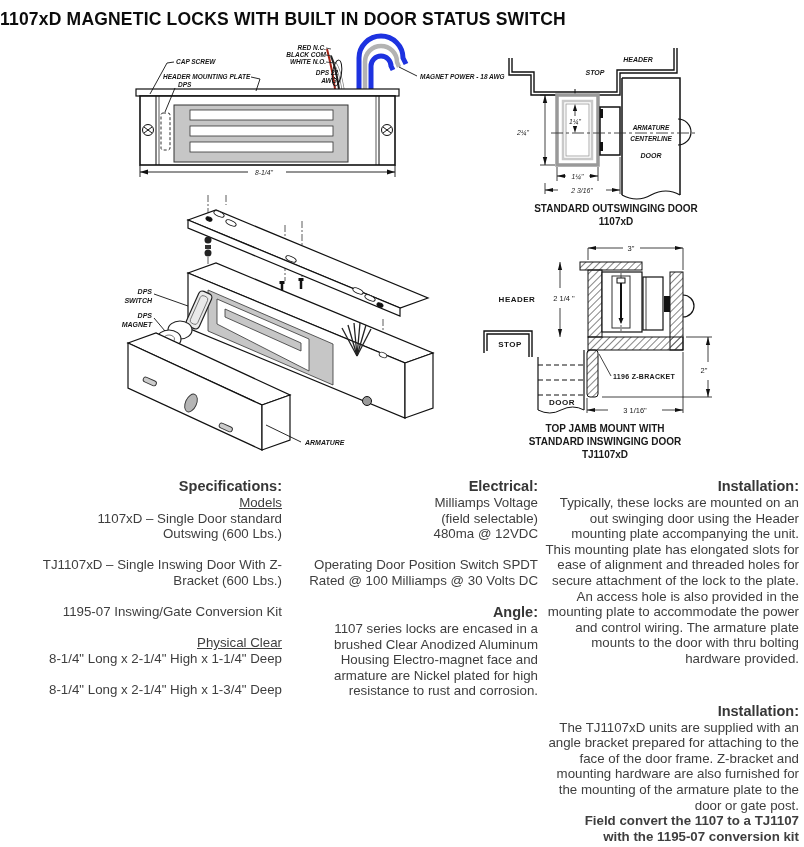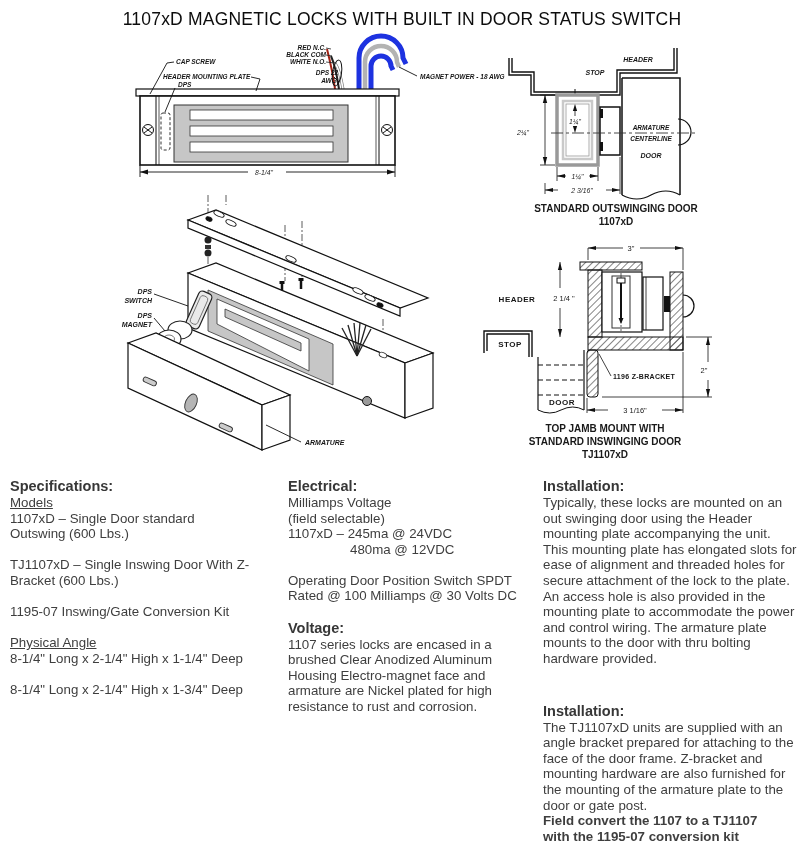--- a/index.html
+++ b/index.html
@@ -1,29 +1,29 @@
 <!DOCTYPE html>
 <html><head>
 <meta charset="utf-8">
 <style>
   html,body{margin:0;padding:0;background:#fff;}
   #page{position:relative;width:804px;height:847px;background:#ffffff;overflow:hidden;
         font-family:"Liberation Sans",sans-serif;color:#3e3e3e;}
-  .title{position:absolute;top:9px;left:0;width:100%;text-align:center;
-         font-size:17.5px;font-weight:normal;color:#0c0c0c;letter-spacing:.2px;}
+  .title{position:absolute;top:9px;left:0;width:100%;text-align:left;
+         font-size:17.5px;font-weight:bold;color:#0c0c0c;letter-spacing:.2px;}
   svg{position:absolute;overflow:visible;}
   svg text{font-family:"Liberation Sans",sans-serif;fill:#161616;}
   .it7{font-style:italic;font-weight:bold;font-size:7px;}
   .it65{font-style:italic;font-weight:bold;font-size:6.5px;}
   .dimt{font-style:italic;font-size:6.8px;fill:#222;}
   .cad8{font-weight:bold;font-size:8px;letter-spacing:.5px;}
   .cad7{font-weight:bold;font-size:7px;letter-spacing:.3px;}
   .dimd{font-size:7.5px;fill:#191919;}
   .cap{font-weight:bold;font-size:10px;fill:#191919;}
-  .col{position:absolute;top:478px;font-size:13.3px;line-height:15.6px;color:#3e3e3e;}
+  .col{position:absolute;top:478px;font-size:13.3px;line-height:15.6px;color:#3e3e3e;text-align:right;}
   .c1{left:10px;width:272px;}
   .c2{left:288px;width:250px;}
   .c3{left:543px;width:256px;}
   .h{font-weight:bold;font-size:14.5px;line-height:17px;color:#373737;}
   .u{text-decoration:underline;}
   .mb{margin-bottom:15.5px;}
   .mt36{margin-top:36px;}
   .indent{padding-left:62px;}
   .b{font-weight:bold;}
 </style>
@@ -316,34 +316,33 @@
   </svg>
 
   <div class="col c1">
     <div class="h">Specifications:</div>
     <div class="u">Models</div>
     <div>1107xD – Single Door standard</div>
     <div class="mb">Outswing (600 Lbs.)</div>
     <div>TJ1107xD – Single Inswing Door With Z-</div>
     <div class="mb">Bracket (600 Lbs.)</div>
     <div class="mb">1195-07 Inswing/Gate Conversion Kit</div>
-    <div class="u">Physical Angle</div>
+    <div class="u">Physical Clear</div>
     <div class="mb">8-1/4" Long x 2-1/4" High x 1-1/4" Deep</div>
     <div>8-1/4" Long x 2-1/4" High x 1-3/4" Deep</div>
   </div>
 
   <div class="col c2">
     <div class="h">Electrical:</div>
     <div>Milliamps Voltage</div>
     <div>(field selectable)</div>
-    <div>1107xD – 245ma @ 24VDC</div>
     <div class="indent mb">480ma @ 12VDC</div>
     <div>Operating Door Position Switch SPDT</div>
     <div class="mb">Rated @ 100 Milliamps @ 30 Volts DC</div>
-    <div class="h">Voltage:</div>
+    <div class="h">Angle:</div>
     <div>1107 series locks are encased in a brushed Clear Anodized Aluminum Housing Electro-magnet face and armature are Nickel plated for high resistance to rust and corrosion.</div>
   </div>
 
   <div class="col c3">
     <div class="h">Installation:</div>
     <div>Typically, these locks are mounted on an out swinging door using the Header mounting plate accompanying the unit. This mounting plate has elongated slots for ease of alignment and threaded holes for secure attachment of the lock to the plate. An access hole is also provided in the mounting plate to accommodate the power and control wiring. The armature plate mounts to the door with thru bolting hardware provided.</div>
     <div class="h mt36">Installation:</div>
     <div>The TJ1107xD units are supplied with an angle bracket prepared for attaching to the face of the door frame. Z-bracket and mounting hardware are also furnished for the mounting of the armature plate to the door or gate post.</div>
     <div class="b">Field convert the 1107 to a TJ1107</div>
     <div class="b">with the 1195-07 conversion kit</div>

